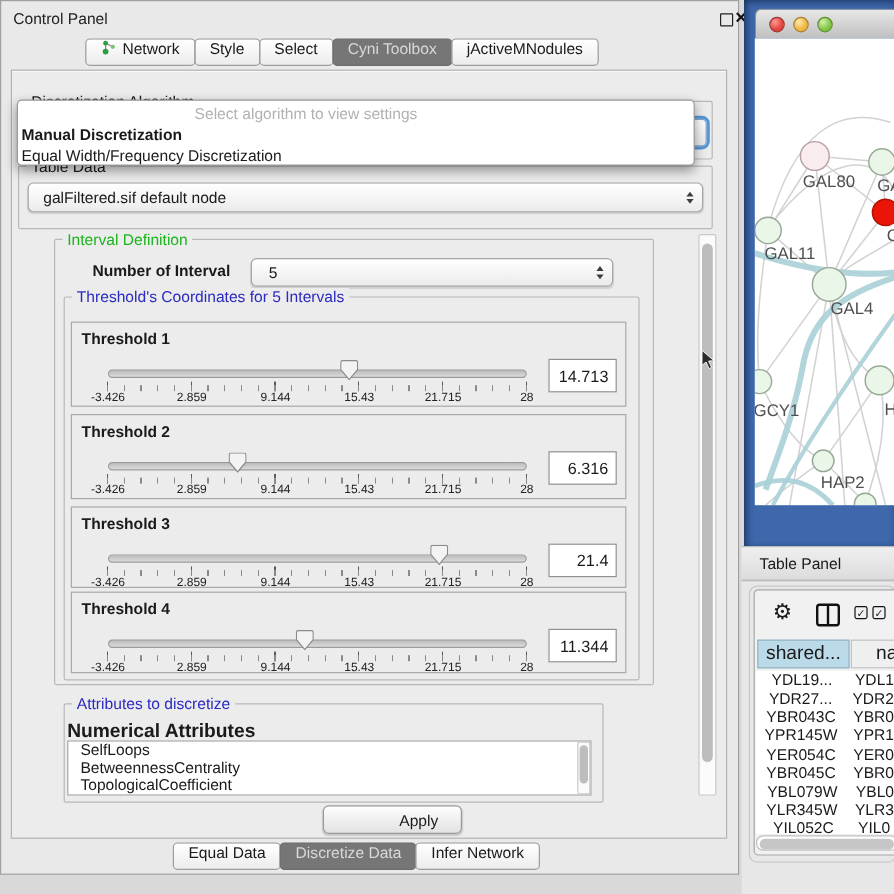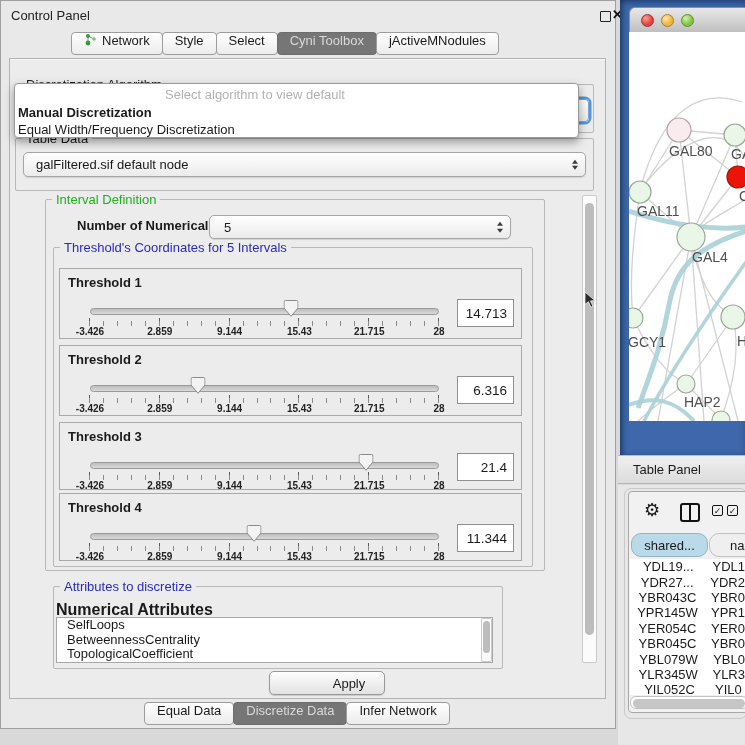--- a/index.html
+++ b/index.html
@@ -59,21 +59,21 @@
   .sl-wrap{position:absolute;left:30px;top:30px;width:349px;height:40px;}
   .track{position:absolute;left:0;top:9px;width:100%;height:7px;border-radius:4px;
     background:linear-gradient(#bdbdbd,#dadada);border:1px solid #9a9a9a;box-sizing:border-box;}
   .thumb{position:absolute;top:1px;width:15px;height:17px;transform:translateX(-50%);}
   .ticks{position:absolute;left:-1px;top:19px;width:351px;height:8px;}
   .ticks .major{position:absolute;inset:0;
     background-image:repeating-linear-gradient(to right,#5a5a5a 0,#5a5a5a 1px,transparent 1px,transparent 69.8px);}
   .ticks .minor{position:absolute;left:0;right:0;top:3px;height:5px;
     background-image:repeating-linear-gradient(to right,#8a8a8a 0,#8a8a8a 1px,transparent 1px,transparent 13.96px);}
   .tick-labels{position:absolute;left:0;top:27px;width:349px;height:11px;}
-  .tlab{position:absolute;transform:translateX(-50%);font-size:10px;font-weight:bold;color:#222;white-space:nowrap;text-align:right;}
+  .tlab{position:absolute;transform:translateX(-50%);font-size:10px;font-weight:normal;color:#222;white-space:nowrap;text-align:right;}
   .tlab:nth-of-type(1){left:0;} .tlab:nth-of-type(2){left:20%;} .tlab:nth-of-type(3){left:40%;}
   .tlab:nth-of-type(4){left:60%;} .tlab:nth-of-type(5){left:80%;} .tlab:nth-of-type(6){left:100%;}
   .thr-value{position:absolute;right:7px;top:30px;width:57px;height:28px;background:#fff;
     border:1px solid #8f8f8f;font-size:13.5px;text-align:right;line-height:28px;padding-right:6px;box-sizing:border-box;}
 
   
   .attr-list{background:#fff;border:1px solid #a8a8a8;box-sizing:border-box;overflow:hidden;}
   .attr-item{font-size:13px;line-height:14.5px;padding-left:10px;white-space:nowrap;}
 
   .button{background:linear-gradient(#fefefe,#e2e2e2);border:1px solid #999;border-radius:5px;
@@ -103,22 +103,22 @@
     border-top:1px solid #bcbcbc;border-bottom:1px solid #b5b5b5;display:flex;align-items:center;
     padding-left:15px;font-size:13px;box-sizing:border-box;}
   .tp-body{left:618px;top:485px;width:127px;height:260px;background:#e7e7e7;}
   .tp-outer{left:624px;top:488px;width:121px;height:229px;border:1px solid #c9c9c9;border-radius:7px;}
   .tp-inner{left:628px;top:491px;width:124px;height:222px;background:#f1f1f1;border:1px solid #a8a8a8;
     border-radius:4px;box-sizing:border-box;}
   .split-icon{width:16px;height:15px;border:2px solid #111;border-radius:3px;position:relative;}
   .split-icon:after{content:"";position:absolute;left:50%;top:0;bottom:0;width:2px;background:#111;transform:translateX(-1px);}
   .chk{width:11px;height:11px;border:1.6px solid #111;border-radius:2px;font-size:9px;line-height:10px;
     text-align:center;box-sizing:border-box;}
-  .th-cell{position:absolute;top:533px;height:24px;font-size:13px;display:flex;align-items:center;
-    justify-content:center;box-sizing:border-box;border-radius:10px;}
+  .th-cell{position:absolute;top:533px;height:24px;font-size:16px;display:flex;align-items:center;
+    justify-content:center;box-sizing:border-box;}
   .trow{display:flex;height:15.4px;align-items:center;font-size:13px;}
   .trow .c1{width:79px;text-align:center;}
   .trow .c2{padding-left:6px;}
   .hscroll{left:630px;top:696px;width:118px;height:13px;background:#fff;border:1px solid #c0c0c0;
     border-radius:6px;box-sizing:border-box;}
   .hthumb{position:absolute;left:2px;top:1.5px;width:112px;height:9px;background:#c6c6c6;border-radius:4.5px;}
 </style>
 </head>
 <body>
 
@@ -161,21 +161,21 @@
     </div>
     <div class="abs combo" style="left:22px;top:96px;width:564px;height:26px;">
       <span class="spinner">
           <span class="tri up"></span>
           <span class="tri down"></span>
         </span>
     </div>
     <div class="abs focus-ring" style="left:570px;top:98px;width:16px;height:21px;"></div>
 
     <div class="abs popup">
-      <div class="popup-hint">Select algorithm to view default</div>
+      <div class="popup-hint">Select algorithm to view settings</div>
       <div class="popup-item" style="top:20px;font-weight:bold;">Manual Discretization</div>
       <div class="popup-item" style="top:37px;">Equal Width/Frequency Discretization</div>
     </div>
 
     <div class="abs group" style="left:14px;top:137px;width:579px;height:53px;">
       <span class="gtitle">Table Data</span>
     </div>
     <div class="abs combo" style="left:22px;top:151px;width:563px;height:25px;">
       <span>galFiltered.sif default node</span>
       <span class="spinner">
@@ -184,21 +184,21 @@
         </span>
     </div>
 
     <div class="abs vscroll" style="left:581px;top:194px;width:15px;height:468px;">
       <div class="vthumb" style="top:7px;height:432px;"></div>
     </div>
 
     <div class="abs group" style="left:44px;top:198px;width:500px;height:372px;">
       <span class="gtitle green">Interval Definition</span>
     </div>
-    <span class="abs" style="left:76px;top:217px;font-size:13px;font-weight:bold;">Number of Numerical</span>
+    <span class="abs" style="left:76px;top:217px;font-size:13px;font-weight:bold;">Number of Interval</span>
     <div class="abs combo" style="left:208px;top:214px;width:302px;height:24px;padding-left:14px;">
       <span>5</span>
       <span class="spinner">
           <span class="tri up"></span>
           <span class="tri down"></span>
         </span>
     </div>
 
     <div class="abs group" style="left:52px;top:246px;width:480px;height:320px;">
       <span class="gtitle blue">Threshold's Coordinates for 5 Intervals</span>

